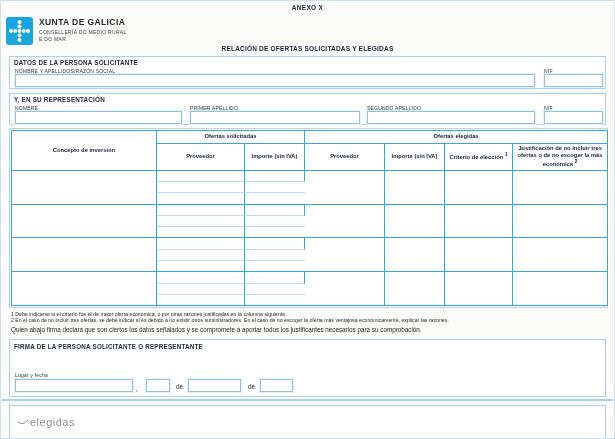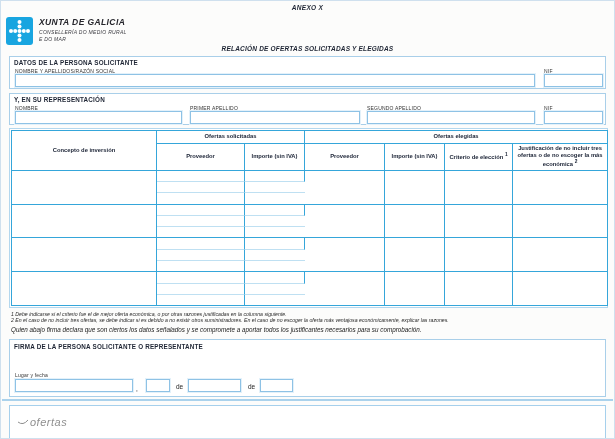--- a/index.html
+++ b/index.html
@@ -1,21 +1,21 @@
 <!DOCTYPE html>
 <html><head>
 <meta charset="utf-8">
 <style>
   html,body{margin:0;padding:0;background:#fff;}
   .page{
     position:relative;width:613px;height:437px;
     border:1px solid #cfe0ee;background:#fcfcfb;
     font-family:"Liberation Sans",sans-serif;color:#222;overflow:hidden;
   }
-  .abs{position:absolute;font-style:italic;}
+  .abs{position:absolute;}
   .annex{top:3px;left:0;width:100%;text-align:center;font-size:6.5px;font-weight:bold;color:#1d2433;letter-spacing:.3px;}
   .form-title{top:44px;left:0;width:100%;text-align:center;font-size:6.5px;font-weight:bold;color:#1d2433;letter-spacing:.2px;}
   .logo-box{left:5px;top:16px;width:27px;height:28px;background:#18a5e0;border-radius:3px;}
   .org-name{left:38px;top:16px;font-size:8.5px;font-weight:bold;color:#26262c;letter-spacing:.4px;}
   .dept{left:38px;font-size:5px;color:#3a3a40;letter-spacing:.3px;}
   .dept1{top:28px;} .dept2{top:35px;}
 
   .box{position:absolute;border:1px solid #a9cfe9;background:#fff;box-sizing:border-box;}
   .sec-title{position:absolute;left:4px;top:2px;font-size:6.3px;font-weight:bold;color:#1d2433;letter-spacing:.2px;}
   .lbl{position:absolute;font-size:5px;color:#333;letter-spacing:.2px;white-space:nowrap;}
@@ -206,17 +206,17 @@
   </div>
 
   <div class="abs footer-rule"></div>
   <div class="abs footer-box">
     <div class="galicia">
       <span>
         <svg width="12" height="12" viewBox="0 0 12 12">
             <path d="M1,8 Q6,12 11,6" stroke="#8f8f8f" stroke-width="1" fill="none"></path>
           </svg>
       </span>
-      <span>ofertas</span>
+      <span>elegidas</span>
     </div>
   </div>
 
 </div>
 
 </body></html>

